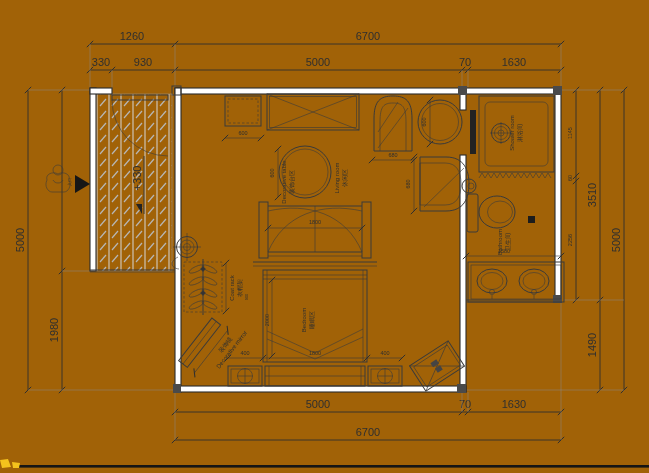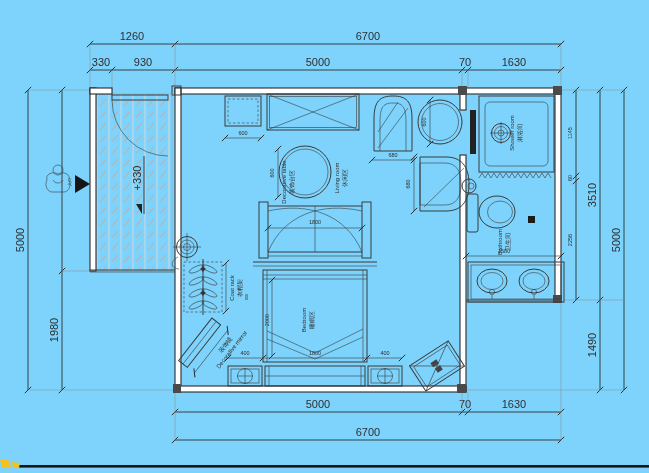--- a/index.html
+++ b/index.html
@@ -1,16 +1,16 @@
 <!DOCTYPE html>
 <html><head>
 <meta charset="utf-8">
 <style>
   html,body{margin:0;padding:0;background:#ffffff;}
-  .stage{position:relative;width:649px;height:473px;background:#7dd3fc;overflow:hidden;
+  .stage{position:relative;width:649px;height:473px;background:#a16207;overflow:hidden;
          font-family:"Liberation Sans",sans-serif;}
   svg text{font-family:"Liberation Sans",sans-serif;fill:#2f2f2f;text-anchor:middle;}
   .d{font-size:11px;}
   .s{font-size:5.5px;}
   .l{font-size:6px;}
   .t4{font-size:4px;}
   .dl{stroke:#2f2f2f;stroke-width:0.9;fill:none;}
   .ext{stroke:#8a8a8a;stroke-width:0.5;fill:none;}
   .w{stroke:#2a2a2a;stroke-width:1.1;fill:#ffffff;}
   .f{stroke:#3a3a3a;stroke-width:1;fill:none;}

